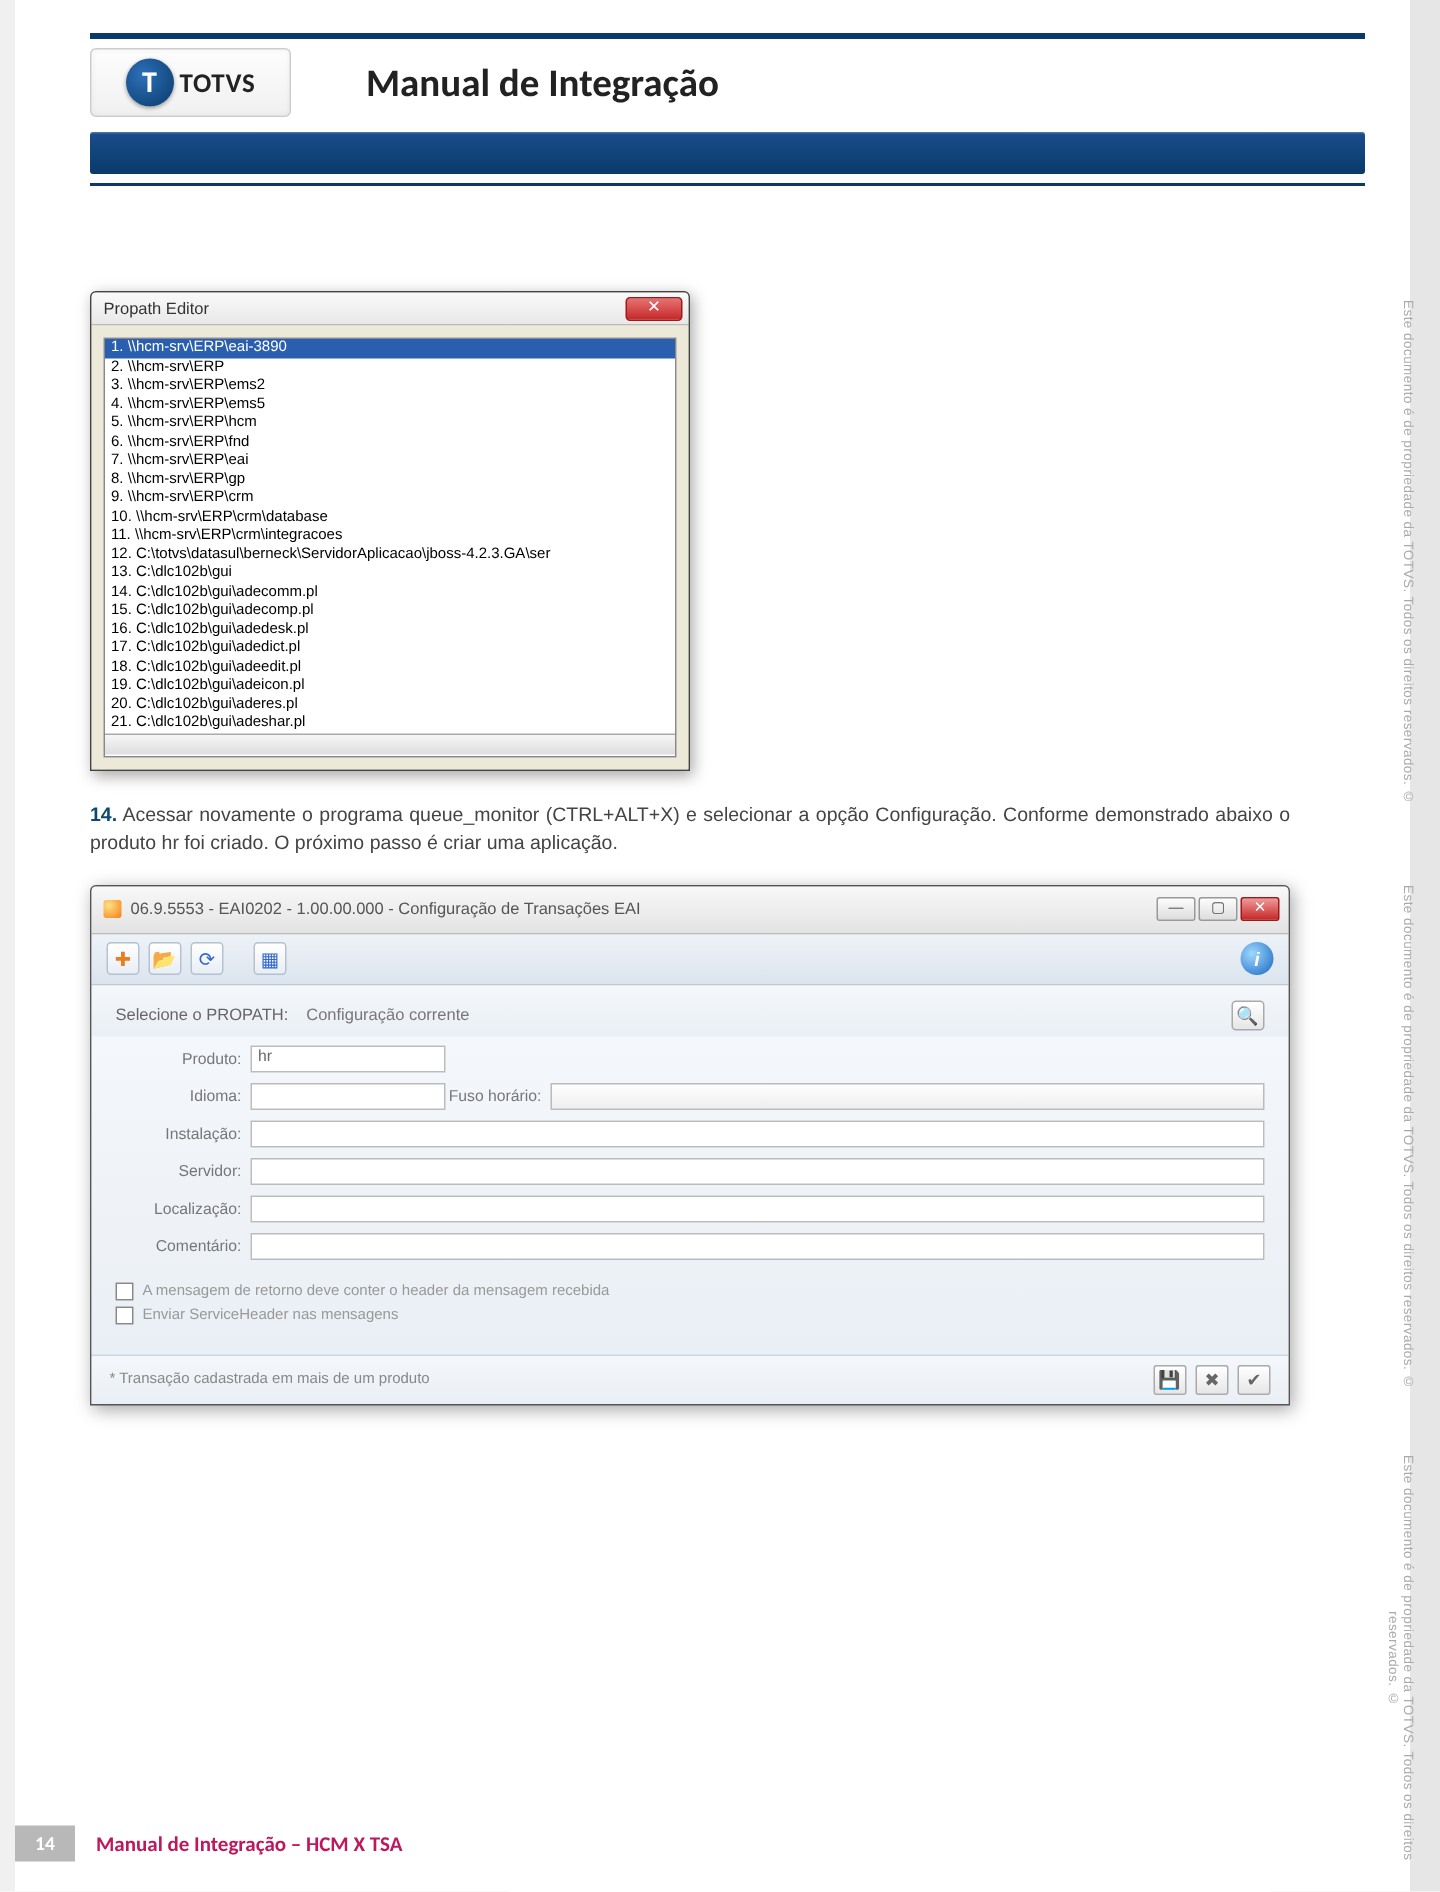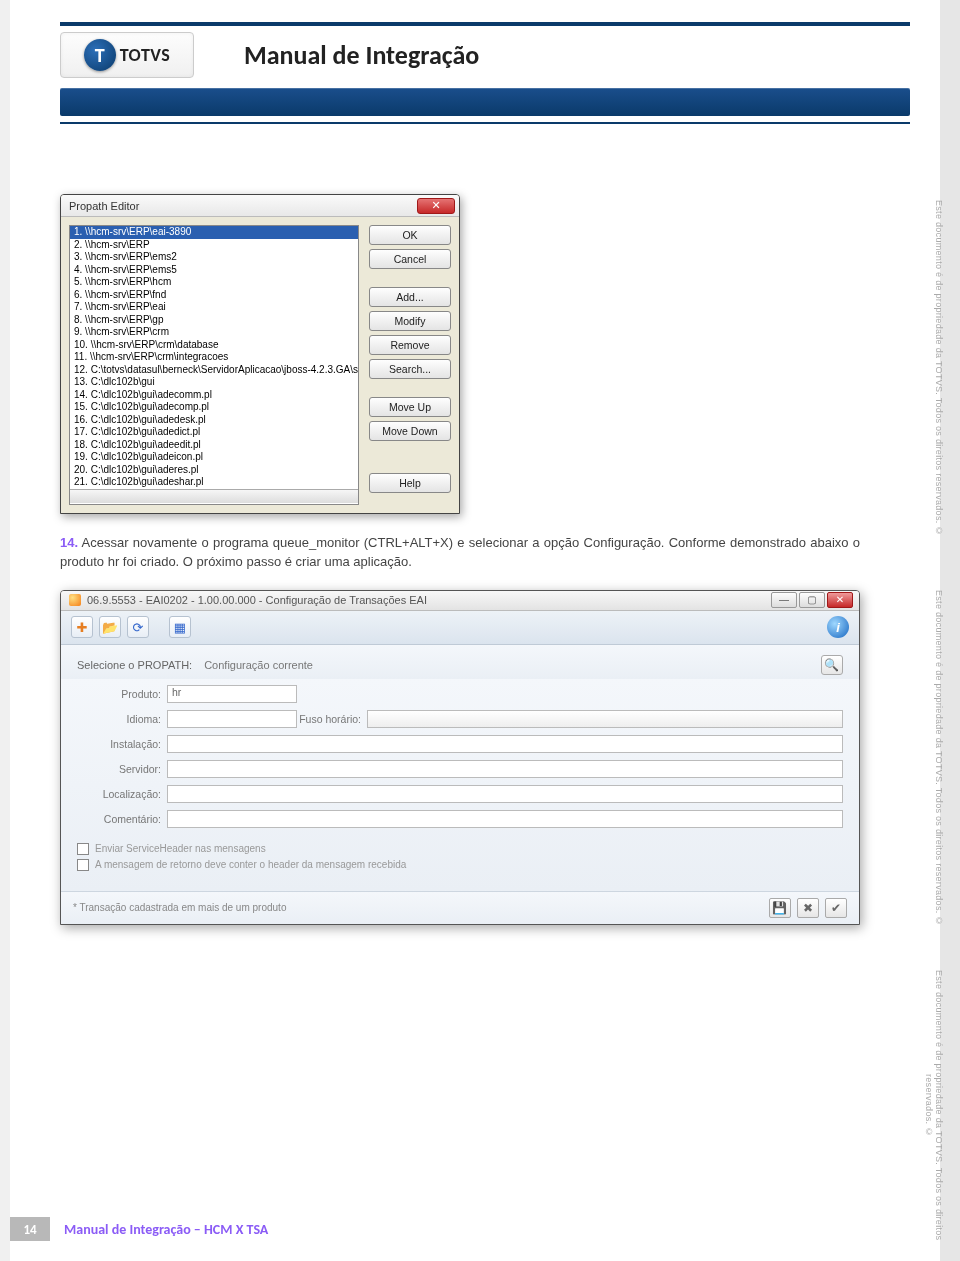--- a/index.html
+++ b/index.html
@@ -117,35 +117,35 @@
   
   .para {
     font-family: Verdana, Arial, sans-serif;
     font-size: 13px;
     color: #444;
     line-height: 1.45;
     margin-bottom: 18px;
     max-width: 800px;
     text-align: justify;
   }
-  .para .num { font-weight:700; color:#8b5cf6;margin-top:48px; }
+  .para .num { font-weight:700; color:#0c4a6e;margin-top:48px; }
 
   
   .eai {
     width: 800px;
     border: 1px solid #555;
     border-radius: 4px 4px 0 0;
     box-shadow: 2px 3px 12px rgba(0,0,0,.35);
     font-family: Tahoma, Arial, sans-serif;
     font-size: 11px;
     background:#eee;
     overflow:hidden;
   }
   .eai-titlebar {
-    height:20px;
+    height:32px;
     background: linear-gradient(#f8f8f8,#e3e3e3);
     border-bottom:1px solid #bbb;
     display:flex; align-items:center; justify-content:space-between;
     padding:0 6px 0 8px; color:#555; font-size:11px;
   }
   .eai-titlebar .left { display:flex; align-items:center; gap:6px; }
   .eai-titlebar .dot { width:12px;height:12px;background:radial-gradient(circle at 30% 30%,#ffe082,#f57f17);border-radius:2px; }
   .eai-winbtns { display:flex; gap:2px;}
   .eai-winbtns span { width:26px;height:16px;border:1px solid #999;border-radius:2px;background:linear-gradient(#fdfdfd,#ddd);font-size:10px;text-align:center;line-height:14px;color:#555;}
   .eai-winbtns span.cx { background:linear-gradient(#ef9a9a,#c62828); color:#fff; border-color:#a01818;}
@@ -213,21 +213,21 @@
     position:absolute;
     bottom: 20px; left: 0;
     display:flex; align-items:center; gap:14px;
   }
   .pgnum {
     width:40px;height:24px;
     background:#b8b8b8;color:#fff;
     display:flex;align-items:center;justify-content:center;
     font-size:13px;font-weight:600;
   }
-  .footer-title { font-size:14px; font-weight:700; color:#8b5cf6; }
+  .footer-title { font-size:14px; font-weight:700; color:#be185d; }
 
   
   .right-gutter {
     position:absolute; right:0; top:0; width:20px; height:100%; background:#e6e6e6;
   }
 </style>
 </head>
 <body>
 
 <div class="right-gutter"></div>
@@ -268,35 +268,20 @@
         <div class="item">14. C:\dlc102b\gui\adecomm.pl</div>
         <div class="item">15. C:\dlc102b\gui\adecomp.pl</div>
         <div class="item">16. C:\dlc102b\gui\adedesk.pl</div>
         <div class="item">17. C:\dlc102b\gui\adedict.pl</div>
         <div class="item">18. C:\dlc102b\gui\adeedit.pl</div>
         <div class="item">19. C:\dlc102b\gui\adeicon.pl</div>
         <div class="item">20. C:\dlc102b\gui\aderes.pl</div>
         <div class="item">21. C:\dlc102b\gui\adeshar.pl</div>
         <div class="scroll-x"></div>
       </div>
-      <div class="btn-col">
-        <div class="win-btn">OK</div>
-        <div class="win-btn">Cancel</div>
-        <div class="gap"></div>
-        <div class="win-btn">Add...</div>
-        <div class="win-btn">Modify</div>
-        <div class="win-btn">Remove</div>
-        <div class="win-btn">Search...</div>
-        <div class="gap"></div>
-        <div class="win-btn">Move Up</div>
-        <div class="win-btn">Move Down</div>
-        <div class="gap"></div>
-          <div class="gap"></div>
-        <div class="win-btn">Help</div>
-      </div>
     </div>
   </div>
 
   <p class="para">
     <span class="num">14.</span><span> Acessar novamente o programa queue_monitor (CTRL+ALT+X) e selecionar a opção Configuração. Conforme demonstrado abaixo o produto hr foi criado. O próximo passo é criar uma aplicação.</span>
   </p>
 
   <div class="eai">
     <div class="eai-titlebar">
       <div class="left">
@@ -344,25 +329,25 @@
 
         <div class="flbl">Localização:</div>
         <div class="finput" style="grid-column:2/span 3"></div>
 
         <div class="flbl">Comentário:</div>
         <div class="finput" style="grid-column:2/span 3"></div>
 
         <div class="checks">
           <div class="crow">
               <span class="chkbox"></span>
-              <span>Enviar ServiceHeader nas mensagens</span>
+              <span>A mensagem de retorno deve conter o header da mensagem recebida</span>
             </div>
           <div class="crow">
               <span class="chkbox"></span>
-              <span>A mensagem de retorno deve conter o header da mensagem recebida</span>
+              <span>Enviar ServiceHeader nas mensagens</span>
             </div>
         </div>
       </div>
     </div>
     <div class="eai-foot">
       <span>* Transação cadastrada em mais de um produto</span>
       <div class="foot-icons">
         <span>💾</span>
         <span>✖</span>
         <span>✔</span>

